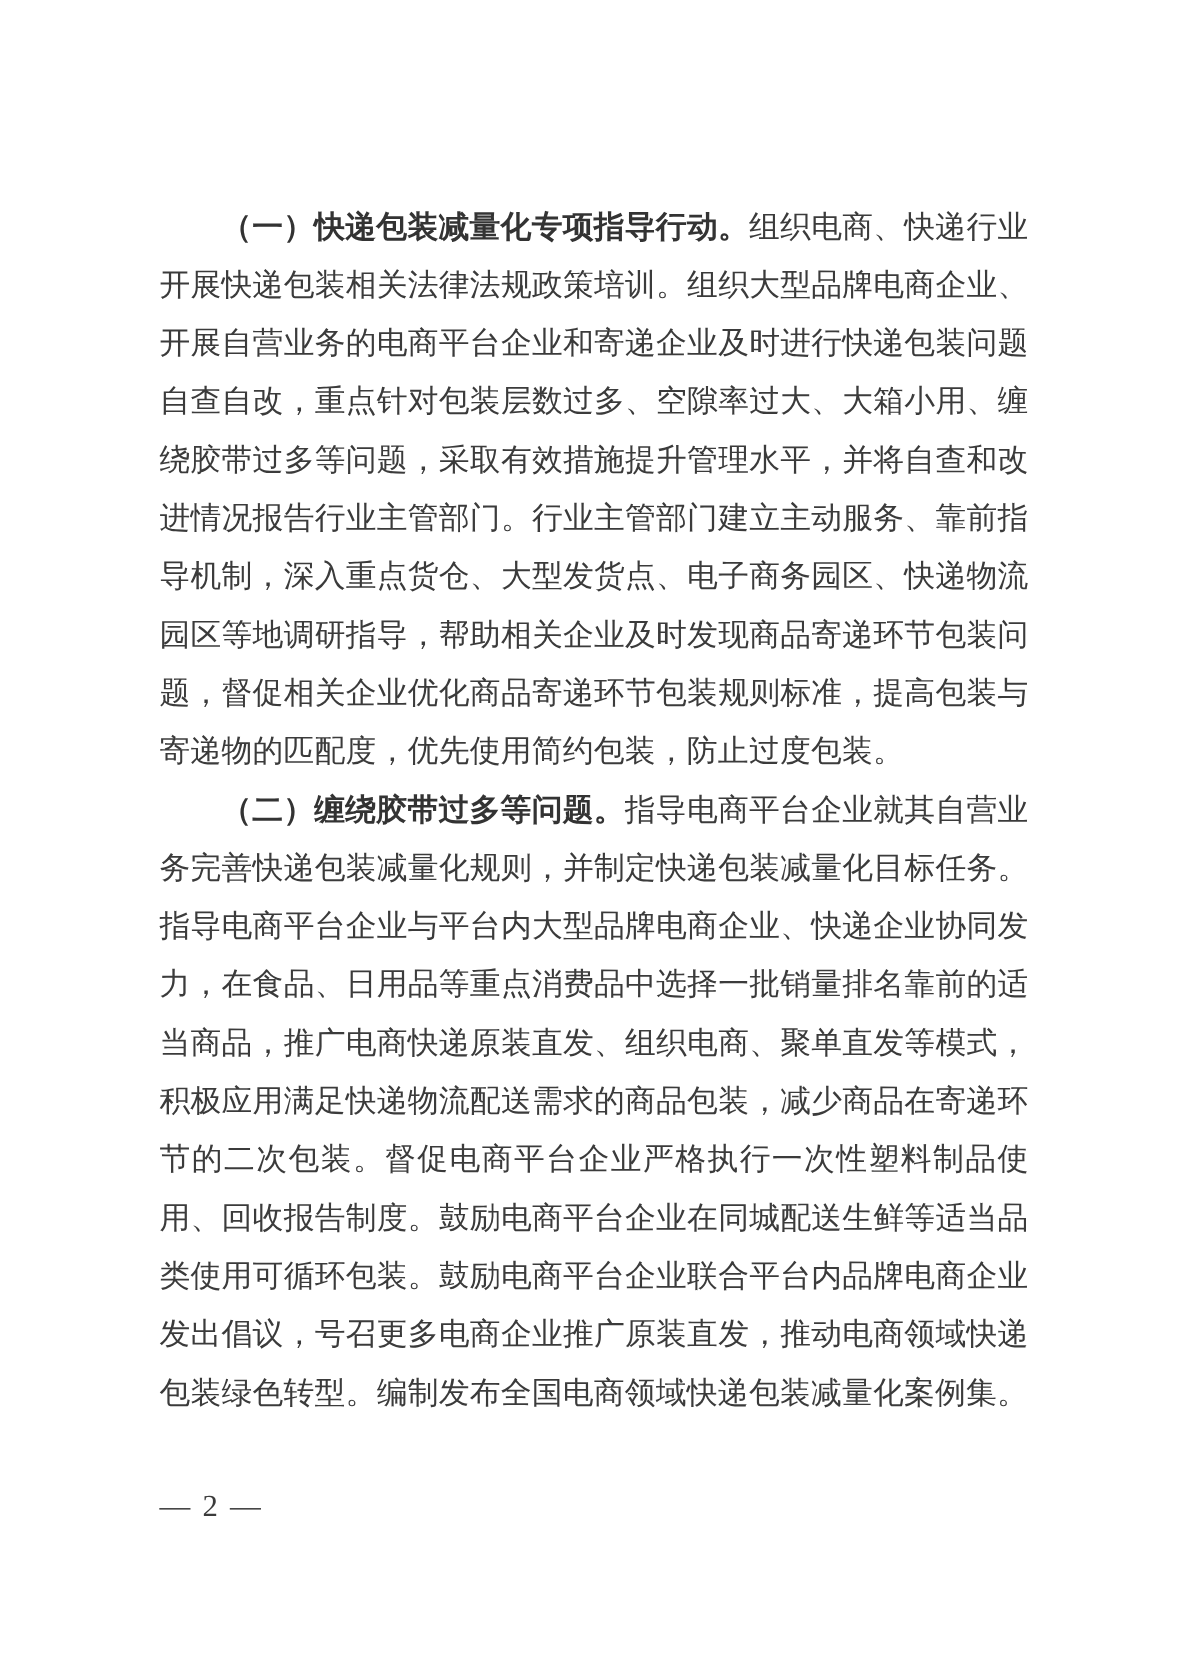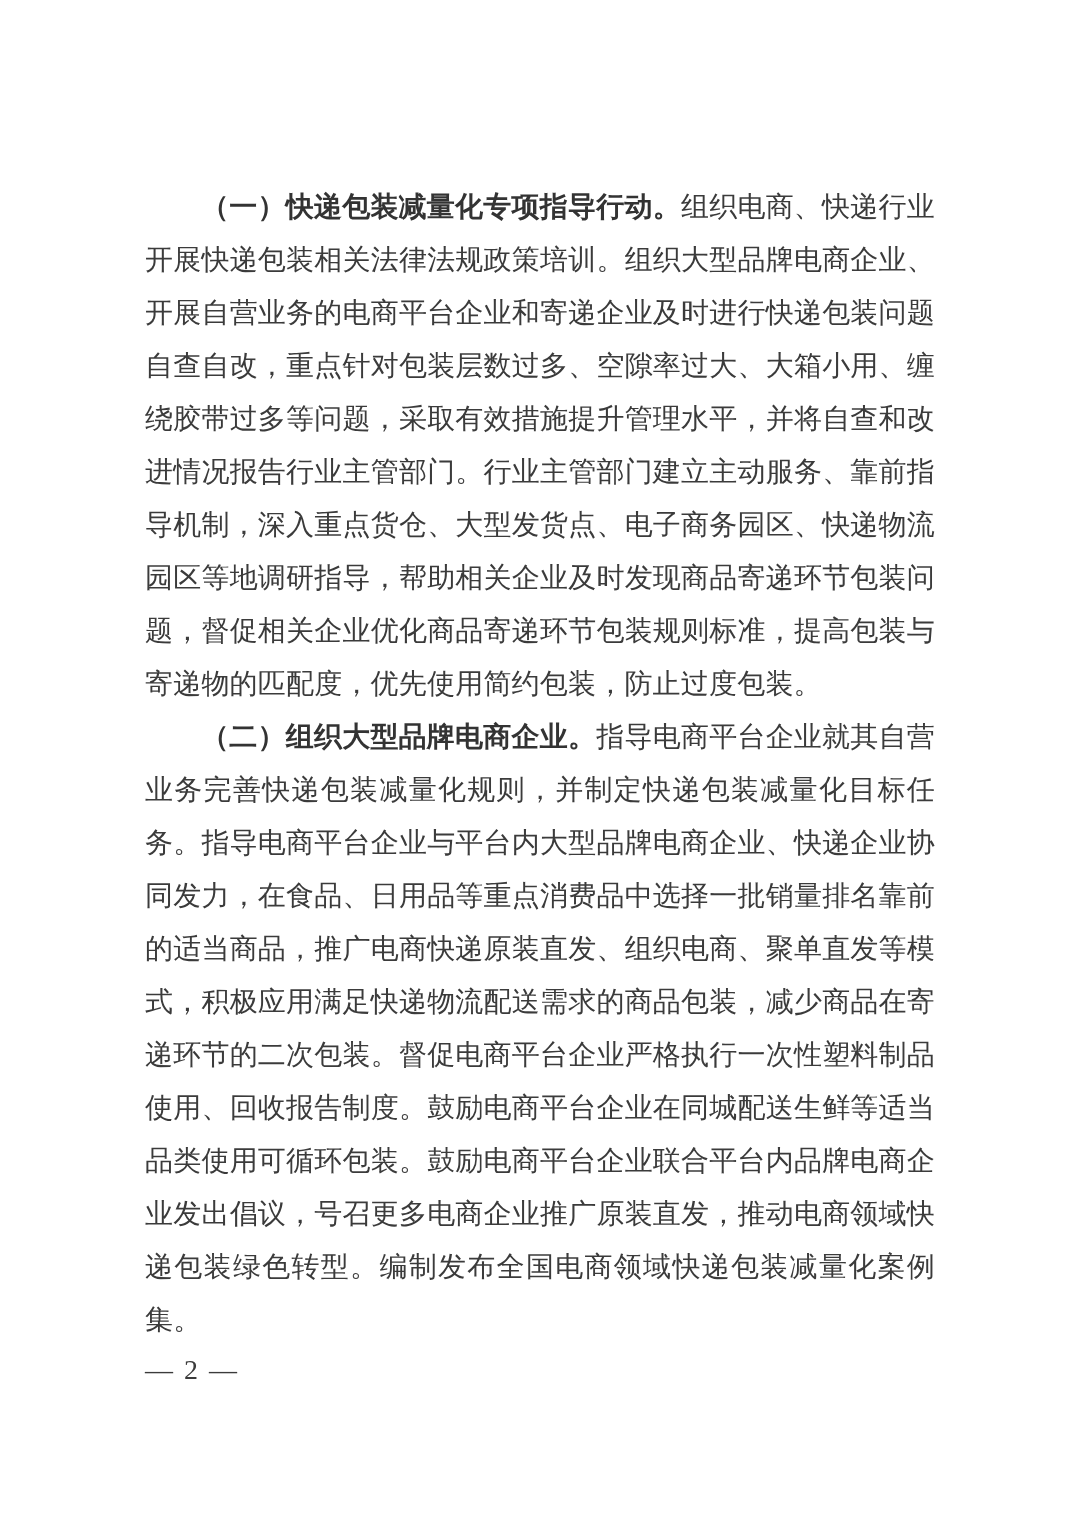--- a/index.html
+++ b/index.html
@@ -45,16 +45,16 @@
     color: #3b3b3b;
     letter-spacing: 2px;
   }
 </style>
 </head>
 <body>
 
 <div class="doc-page">
   <div class="doc-content">
     <p class="doc-paragraph"><span class="section-heading">（一）快递包装减量化专项指导行动。</span><span>组织电商、快递行业开展快递包装相关法律法规政策培训。组织大型品牌电商企业、开展自营业务的电商平台企业和寄递企业及时进行快递包装问题自查自改，重点针对包装层数过多、空隙率过大、大箱小用、缠绕胶带过多等问题，采取有效措施提升管理水平，并将自查和改进情况报告行业主管部门。行业主管部门建立主动服务、靠前指导机制，深入重点货仓、大型发货点、电子商务园区、快递物流园区等地调研指导，帮助相关企业及时发现商品寄递环节包装问题，督促相关企业优化商品寄递环节包装规则标准，提高包装与寄递物的匹配度，优先使用简约包装，防止过度包装。</span></p>
-    <p class="doc-paragraph"><span class="section-heading">（二）组织大型品牌电商企业。</span><span>指导电商平台企业就其自营业务完善快递包装减量化规则，并制定快递包装减量化目标任务。指导电商平台企业与平台内大型品牌电商企业、快递企业协同发力，在食品、日用品等重点消费品中选择一批销量排名靠前的适当商品，推广电商快递原装直发、组织电商、聚单直发等模式，积极应用满足快递物流配送需求的商品包装，减少商品在寄递环节的二次包装。督促电商平台企业严格执行一次性塑料制品使用、回收报告制度。鼓励电商平台企业在同城配送生鲜等适当品类使用可循环包装。鼓励电商平台企业联合平台内品牌电商企业发出倡议，号召更多电商企业推广原装直发，推动电商领域快递包装绿色转型。编制发布全国电商领域快递包装减量化案例集。</span></p>
+    <p class="doc-paragraph"><span class="section-heading">（二）缠绕胶带过多等问题。</span><span>指导电商平台企业就其自营业务完善快递包装减量化规则，并制定快递包装减量化目标任务。指导电商平台企业与平台内大型品牌电商企业、快递企业协同发力，在食品、日用品等重点消费品中选择一批销量排名靠前的适当商品，推广电商快递原装直发、组织电商、聚单直发等模式，积极应用满足快递物流配送需求的商品包装，减少商品在寄递环节的二次包装。督促电商平台企业严格执行一次性塑料制品使用、回收报告制度。鼓励电商平台企业在同城配送生鲜等适当品类使用可循环包装。鼓励电商平台企业联合平台内品牌电商企业发出倡议，号召更多电商企业推广原装直发，推动电商领域快递包装绿色转型。编制发布全国电商领域快递包装减量化案例集。</span></p>
   </div>
   <div class="doc-footer">— 2 —</div>
 </div>
 
 </body></html>

